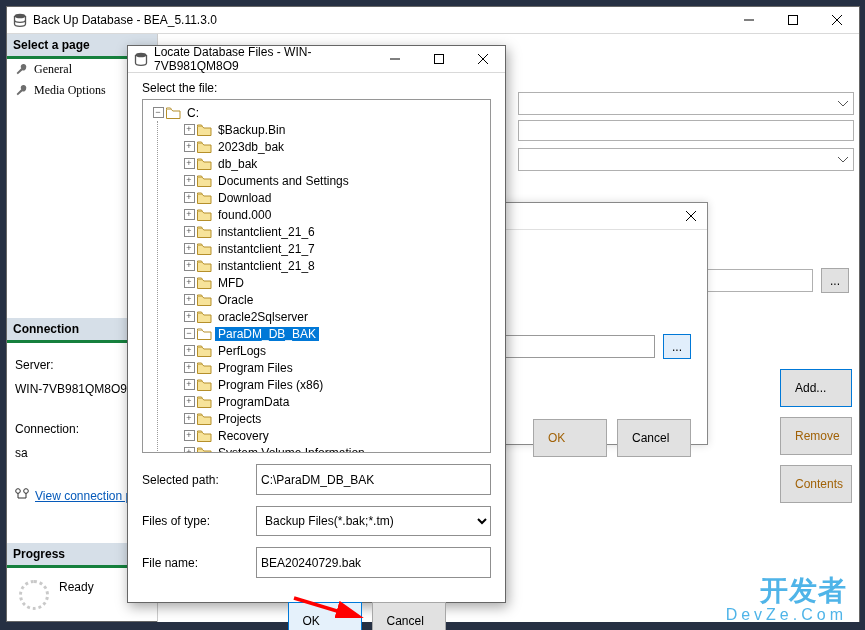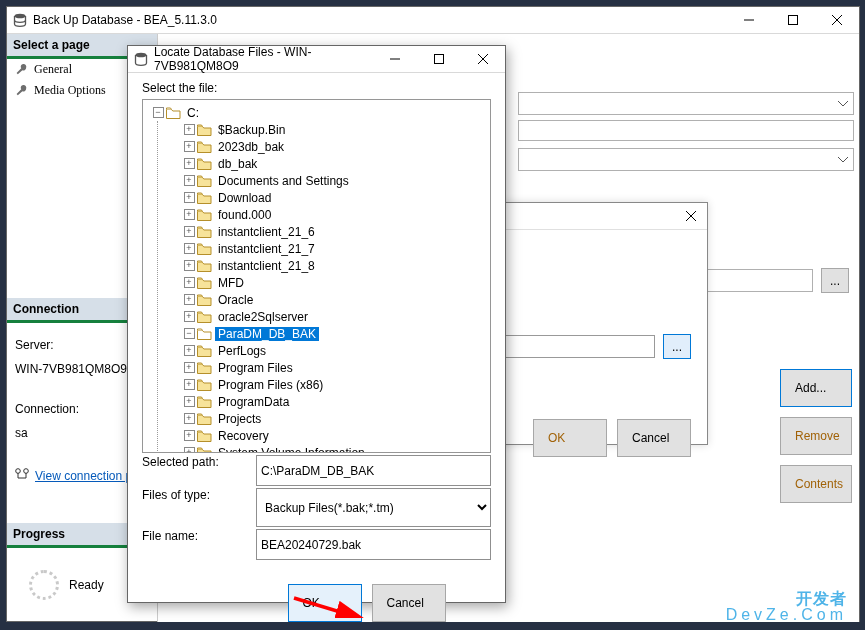--- a/index.html
+++ b/index.html
@@ -15,21 +15,21 @@
   .tbtn svg{width:10px;height:10px;}
   
   .body1{display:flex;height:calc(100% - 26px);}
   .leftpane{width:150px;border-right:1px solid #ccc;display:flex;flex-direction:column;}
   .section-hd{background:#d6dfe8;padding:4px 6px;font-weight:bold;border-bottom:3px solid #15803d;}
   .pageitem{padding:3px 12px 3px 8px;display:flex;align-items:center;gap:6px;cursor:default;font-family:Liberation Serif, serif;}
   .wrench{width:13px;height:13px;}
   .conn-body{padding:6px 8px 2px;}
   .conn-body div{padding:1px 0;margin-top:8px;}
   .link{color:#065aba;text-decoration:underline;display:flex;align-items:center;gap:6px;cursor:pointer;}
-  .progress-row{padding:22px;display:flex;align-items:center;gap:10px;}
+  .progress-row{padding:12px;display:flex;align-items:flex-start;gap:10px;}
   .spinner{width:24px;height:24px;border:3px dotted #c9c9c9;border-radius:50%;}
   
   .mainarea{flex:1;position:relative;background:#fff;}
   .input-long{position:absolute;right:5px;height:21px;border:1px solid #b0b0b0;background:#fff;box-sizing:border-box;}
   .combo{position:absolute;right:5px;height:21px;border:1px solid #b0b0b0;background:#fff;display:flex;align-items:center;justify-content:flex-end;}
   .combo .chev{width:20px;height:19px;display:flex;align-items:center;justify-content:center;}
   .btn{height:38px;border:1px solid #a7a7a7;background:#e1e1e1;display:flex;align-items:center;justify-content:flex-start;padding:0 14px;box-sizing:border-box;margin-top:10px;}
   .btn-hi{border:1px solid #0078d7;}
   .right-stack{position:absolute;right:7px;top:325px;width:72px;}
   .right-stack .btn{width:72px;margin-bottom:8px;}
@@ -49,31 +49,31 @@
   .node{display:flex;align-items:center;height:17px;white-space:nowrap;}
   .exp{width:14px;display:flex;align-items:center;justify-content:center;}
   .exp .box{width:9px;height:9px;border:1px solid #888;display:flex;align-items:center;justify-content:center;font-size:9px;line-height:1;color:#555;background:#fff;}
   .fold{width:15px;height:12px;margin:0 3px 0 1px;}
   .node .lab{padding:0 3px;}
   .node.sel .lab{background:#0078d7;color:#fff;}
   .node.root .fold{margin-left:1px;}
   .l1{padding-left:6px;}
   .l2{padding-left:24px;}
   .dots{border-left:1px dotted #9a9a9a;margin-left:12px;}
-  .form-row{display:flex;margin-top:2px;gap:8px;}
+  .form-row{display:flex;align-items:center;margin-top:11px;gap:8px;}
   .form-row label{width:106px;}
   .form-row input,.form-row select{flex:1;height:21px;border:1px solid #8f8f8f;font:inherit;padding:4px 4px;background:#fff;}
-  .form-row select{height:39px;}
+  .form-row select{height:30px;}
   .dlg-front .btns{display:flex;gap:10px;justify-content:center;padding:14px 0 0 100px;}
   .ok-hi{border:1px solid #0078d7;background:#e5f1fb;}
   
   .arrow{position:absolute;left:290px;top:558px;pointer-events:none;}
   
   .wm{position:absolute;right:18px;bottom:6px;color:#4fb4e8;font-family:"Arial",sans-serif;pointer-events:none;text-align:right;}
-  .wm .l1t{font-size:16px;font-weight:bold;letter-spacing:1px;}
+  .wm .l1t{font-size:28px;font-weight:bold;letter-spacing:1px;}
   .wm .l2t{font-size:16px;letter-spacing:4px;margin-top:-4px;}
   
   .xclose{width:32px;height:24px;display:flex;align-items:center;justify-content:center;margin-left:auto;border-left:none;}
   .disabled{color:#a16207;}
 </style>
 </head>
 <body>
 
 <div class="frame">
 

